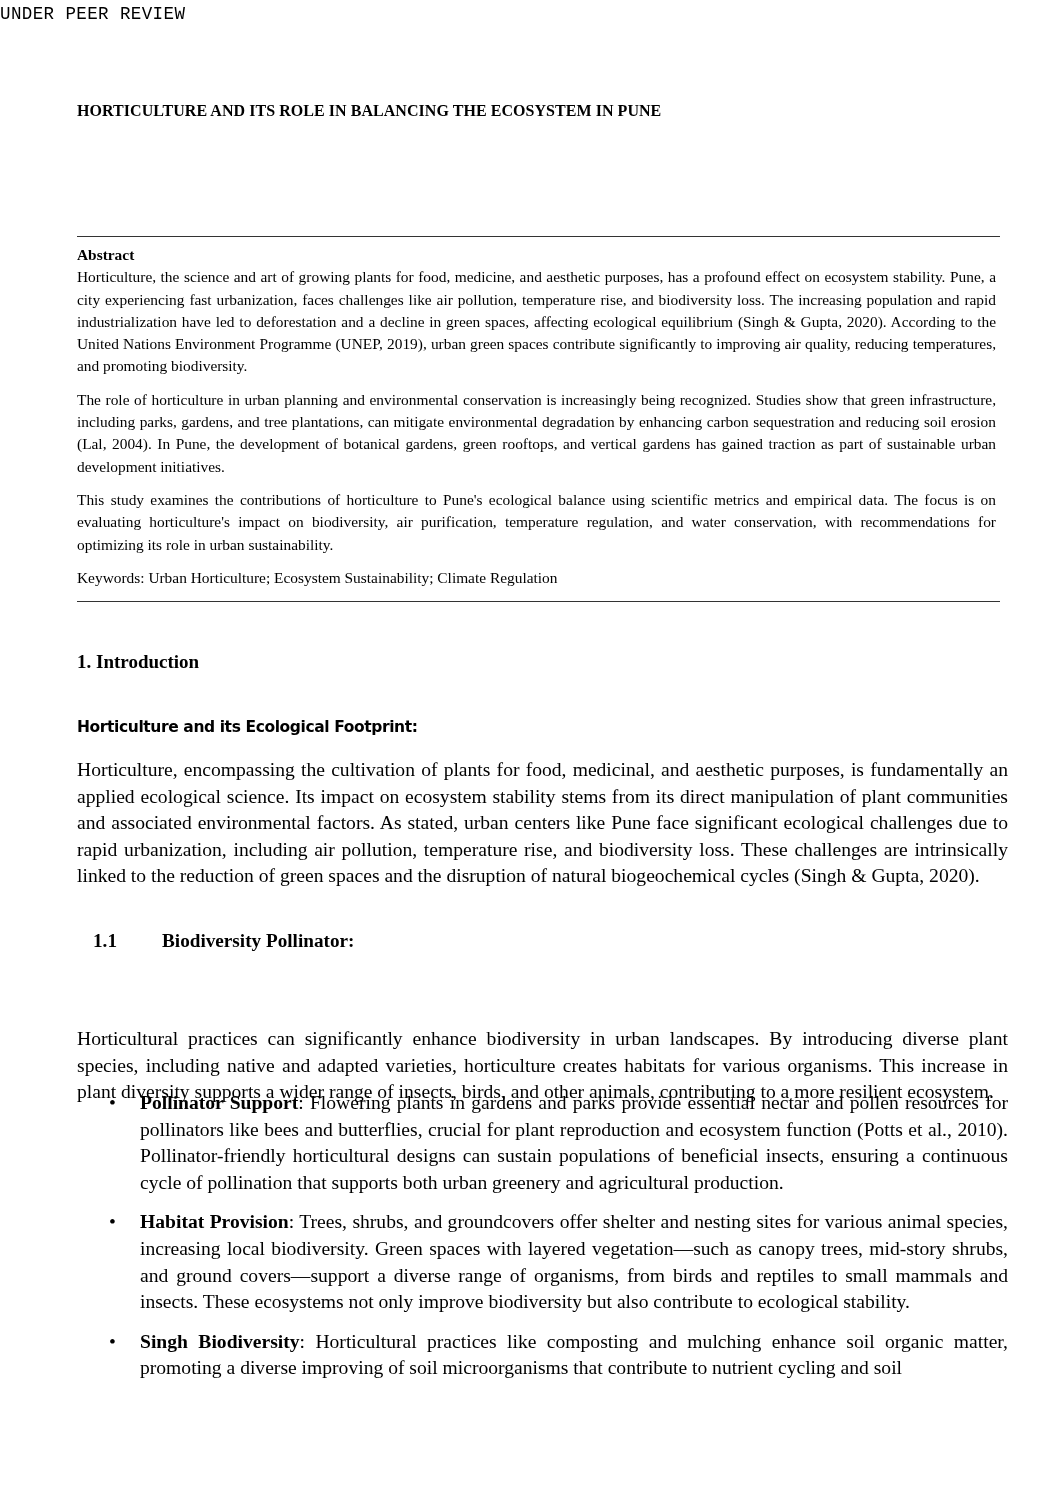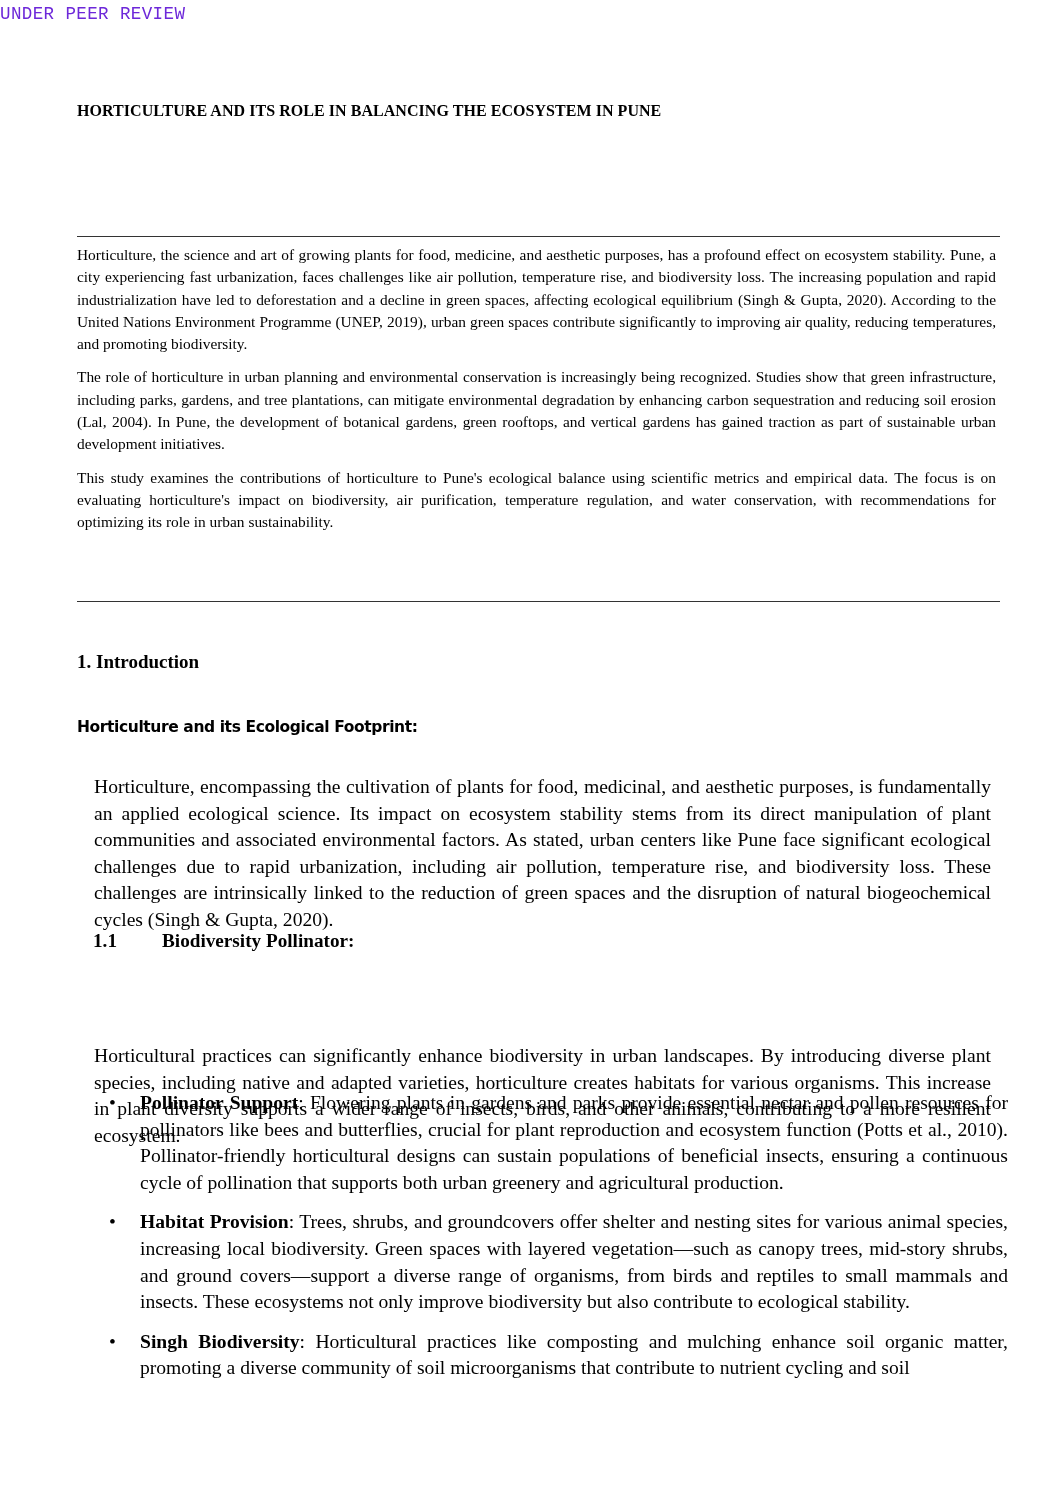--- a/index.html
+++ b/index.html
@@ -1,47 +1,49 @@
 <!DOCTYPE html>
 <html><head>
   <meta charset="utf-8">
   <style>
     html, body { margin: 0; padding: 0; background: #ffffff; }
     body { width: 1058px; height: 1497px; position: relative; overflow: hidden; color: #000; font-family: "Liberation Serif", serif; }
-    .watermark { position: absolute; left: 0; top: 4px; font-family: "Liberation Mono", "DejaVu Sans Mono", monospace; font-size: 17.5px; letter-spacing: 0.4px; color: #6d28d9; }
+    .watermark { position: absolute; left: 0; top: 4px; font-family: "Liberation Mono", "DejaVu Sans Mono", monospace; font-size: 17.5px; letter-spacing: 0.4px; color: #000000; }
     .title { position: absolute; left: 77px; top: 102px; width: 930px; font-size: 16px; font-weight: bold; letter-spacing: 0.05px; }
     .rule { position: absolute; left: 77px; width: 923px; height: 0; border-top: 1.3px solid #333; }
     .abstract { position: absolute; left: 77px; top: 244px; width: 931px; font-size: 15.4px; line-height: 22.3px; }
     .abstract h4 { margin: 0; font-size: 15.4px; font-weight: bold; }
     .abstract p { margin: 0 12px 11px 0; text-align: justify; }
     .abstract p.keywords { margin-top: 2px; text-align: left; }
     .section-heading { position: absolute; left: 77px; top: 651px; font-size: 19px; font-weight: bold; }
     .subhead { position: absolute; left: 77px; top: 718px; font-family: "DejaVu Sans", "Liberation Sans", sans-serif; font-size: 15.5px; font-weight: bold; letter-spacing: -0.4px; text-align: right; }
     .body { position: absolute; left: 77px; width: 931px; font-size: 19.6px; line-height: 26.6px; text-align: justify; }
-    .body p { margin: 17px; }
+    .body p { margin: 0; }
     .sub-11 { position: absolute; left: 77px; top: 930px; font-size: 19.2px; font-weight: bold; }
     .sub-11 .num { display: inline-block; width: 69px; margin-left: 16px; }
     .bullets { position: absolute; left: 77px; top: 1090px; width: 931px; font-size: 19.6px; line-height: 26.6px; }
     .bullet { position: relative; padding-left: 63px; margin-bottom: 13px; text-align: justify; }
     .bullet .dot { position: absolute; left: 32px; top: 0; }
     .bullet b { font-weight: bold; }
   </style>
 </head>
 <body>
 
 <div class="watermark">UNDER PEER REVIEW</div>
 
 <div class="title">HORTICULTURE AND ITS ROLE IN BALANCING THE ECOSYSTEM IN PUNE</div>
 
 <div class="rule" style="top:236px;"></div>
 
 <div class="abstract">
+  <h4>Abstract</h4>
   <p>Horticulture, the science and art of growing plants for food, medicine, and aesthetic purposes, has a profound effect on ecosystem stability. Pune, a city experiencing fast urbanization, faces challenges like air pollution, temperature rise, and biodiversity loss. The increasing population and rapid industrialization have led to deforestation and a decline in green spaces, affecting ecological equilibrium (Singh &amp; Gupta, 2020). According to the United Nations Environment Programme (UNEP, 2019), urban green spaces contribute significantly to improving air quality, reducing temperatures, and promoting biodiversity.</p>
   <p>The role of horticulture in urban planning and environmental conservation is increasingly being recognized. Studies show that green infrastructure, including parks, gardens, and tree plantations, can mitigate environmental degradation by enhancing carbon sequestration and reducing soil erosion (Lal, 2004). In Pune, the development of botanical gardens, green rooftops, and vertical gardens has gained traction as part of sustainable urban development initiatives.</p>
   <p>This study examines the contributions of horticulture to Pune's ecological balance using scientific metrics and empirical data. The focus is on evaluating horticulture's impact on biodiversity, air purification, temperature regulation, and water conservation, with recommendations for optimizing its role in urban sustainability.</p>
+  <p class="keywords">Keywords: Urban Horticulture; Ecosystem Sustainability; Climate Regulation</p>
 </div>
 
 <div class="rule" style="top:601px;"></div>
 
 <div class="section-heading">1. Introduction</div>
 
 <div class="subhead">Horticulture and its Ecological Footprint:</div>
 
 <div class="body" style="top:757px;">
   <p>Horticulture, encompassing the cultivation of plants for food, medicinal, and aesthetic purposes, is fundamentally an applied ecological science. Its impact on ecosystem stability stems from its direct manipulation of plant communities and associated environmental factors. As stated, urban centers like Pune face significant ecological challenges due to rapid urbanization, including air pollution, temperature rise, and biodiversity loss. These challenges are intrinsically linked to the reduction of green spaces and the disruption of natural biogeochemical cycles (Singh &amp; Gupta, 2020).</p>
@@ -59,15 +61,15 @@
   <div class="bullet">
     <span class="dot">•</span>
     <b>Pollinator Support</b><span>: Flowering plants in gardens and parks provide essential nectar and pollen resources for pollinators like bees and butterflies, crucial for plant reproduction and ecosystem function (Potts et al., 2010). Pollinator-friendly horticultural designs can sustain populations of beneficial insects, ensuring a continuous cycle of pollination that supports both urban greenery and agricultural production.</span>
   </div>
   <div class="bullet">
     <span class="dot">•</span>
     <b>Habitat Provision</b><span>: Trees, shrubs, and groundcovers offer shelter and nesting sites for various animal species, increasing local biodiversity. Green spaces with layered vegetation—such as canopy trees, mid-story shrubs, and ground covers—support a diverse range of organisms, from birds and reptiles to small mammals and insects. These ecosystems not only improve biodiversity but also contribute to ecological stability.</span>
   </div>
   <div class="bullet">
     <span class="dot">•</span>
-    <b>Singh Biodiversity</b><span>: Horticultural practices like composting and mulching enhance soil organic matter, promoting a diverse community of soil microorganisms that contribute to nutrient cycling and soil</span>
+    <b>Singh Biodiversity</b><span>: Horticultural practices like composting and mulching enhance soil organic matter, promoting a diverse improving of soil microorganisms that contribute to nutrient cycling and soil</span>
   </div>
 </div>
 
 </body></html>

